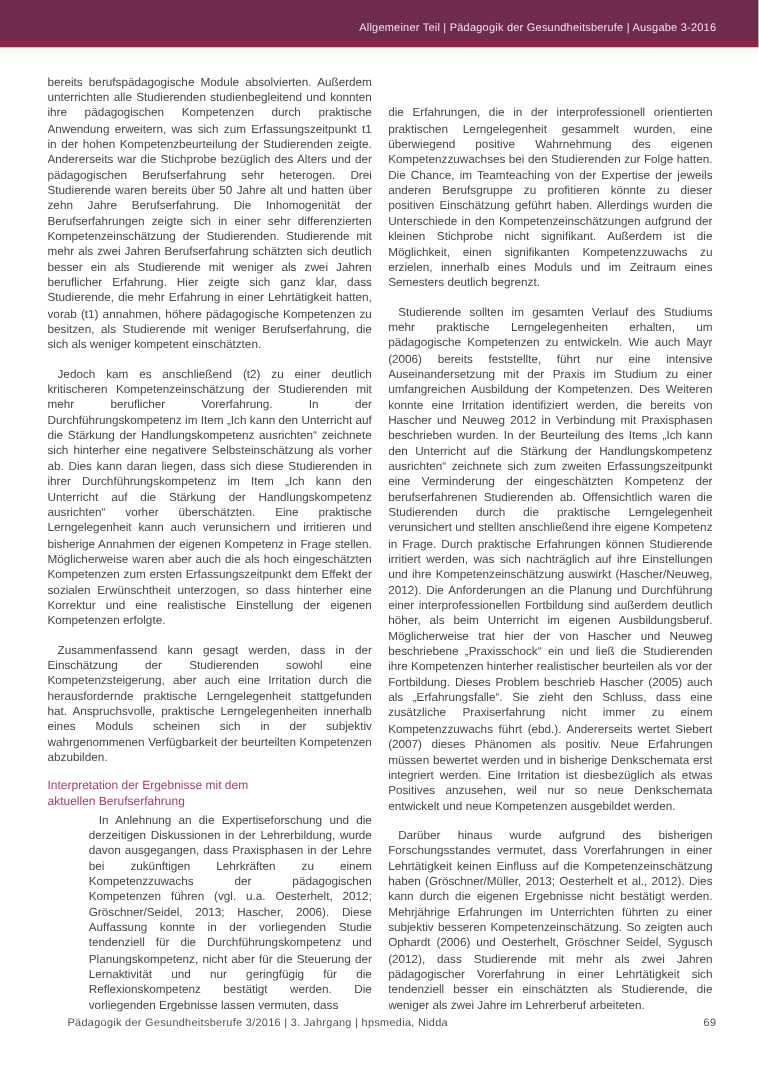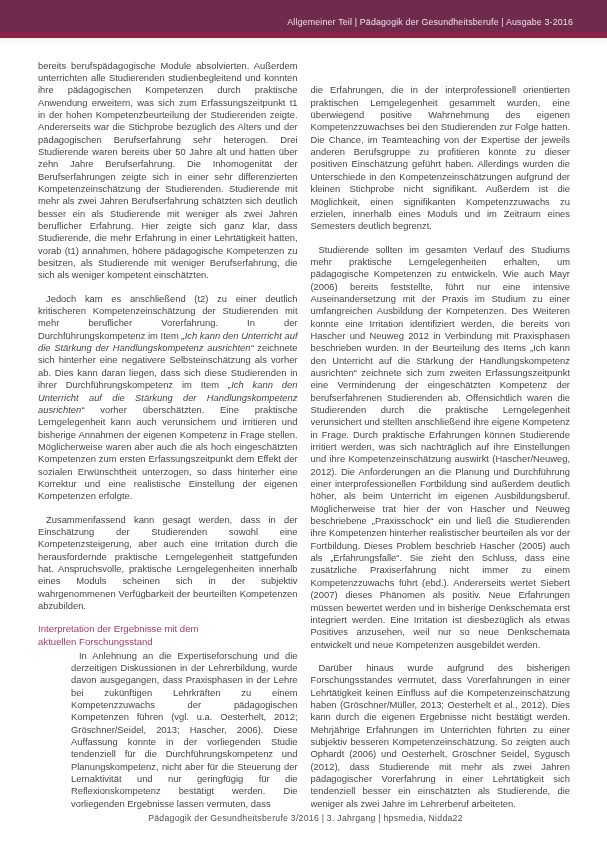--- a/index.html
+++ b/index.html
@@ -52,35 +52,35 @@
     font-size:9.4px;
     line-height:12.35px;
     color:var(--body);
     hyphens:auto;
     -webkit-hyphens:auto;
   }
   .para{margin:11px 0 0 0;}
   .para:first-child{margin-top:0;}
   .col-heading + .para{margin-top:0;margin-left:33px;}
   .indent{text-indent:8px;}
-  .italic{font-style:italic;}
+  .italic{}
   .col-heading{
     margin:11px 0 1px 0;
     font-size:9.6px;
     line-height:12.6px;
     font-weight:400;
     color:var(--heading);
     white-space:pre-line;
     text-align:left;
   }
   .footer{
     position:absolute;
-    left:38px;right:34px;top:813px;
+    left:54px;right:34px;top:813px;
     display:flex;
-    justify-content:center;
+    justify-content:space-between;
     align-items:baseline;
     font-size:8.7px;
     letter-spacing:0.03em;
     color:var(--footer);
   }
 </style>
 </head>
 <body>
 
 <div class="page">
@@ -90,28 +90,28 @@
   </header>
   <div class="topbar-stripe"></div>
   <div class="topbar-glow"></div>
 
   <main class="content">
     <section class="column">
         <p class="para"><span>sungszeitpunkt pädagogische Berufserfahrung hatten, im sechsten Semester studierten und im Verlauf des Studiums bereits berufspädagogische Module absolvierten. Außerdem unterrichten alle Studierenden studienbegleitend und konnten ihre pädagogischen Kompetenzen durch praktische Anwendung erweitern, was sich zum Erfassungszeitpunkt t1 in der hohen Kompetenzbeurteilung der Studierenden zeigte. Andererseits war die Stichprobe bezüglich des Alters und der pädagogischen Berufserfahrung sehr heterogen. Drei Studierende waren bereits über 50 Jahre alt und hatten über zehn Jahre Berufserfahrung. Die Inhomogenität der Berufserfahrungen zeigte sich in einer sehr differenzierten Kompetenzeinschätzung der Studierenden. Studierende mit mehr als zwei Jahren Berufserfahrung schätzten sich deutlich besser ein als Studierende mit weniger als zwei Jahren beruflicher Erfahrung. Hier zeigte sich ganz klar, dass Studierende, die mehr Erfahrung in einer Lehrtätigkeit hatten, vorab (t1) annahmen, höhere pädagogische Kompetenzen zu besitzen, als Studierende mit weniger Berufserfahrung, die sich als weniger kompetent einschätzten.</span></p>
         <p class="para indent"><span>Jedoch kam es anschließend (t2) zu einer deutlich kritischeren Kompetenzeinschätzung der Studierenden mit mehr beruflicher Vorerfahrung. In der Durchführungskompetenz im Item </span><span class="italic">„Ich kann den Unterricht auf die Stärkung der Handlungskompetenz ausrichten“</span><span> zeichnete sich hinterher eine negativere Selbsteinschätzung als vorher ab. Dies kann daran liegen, dass sich diese Studierenden in ihrer Durchführungskompetenz im Item </span><span class="italic">„Ich kann den Unterricht auf die Stärkung der Handlungskompetenz ausrichten“</span><span> vorher überschätzten. Eine praktische Lerngelegenheit kann auch verunsichern und irritieren und bisherige Annahmen der eigenen Kompetenz in Frage stellen. Möglicherweise waren aber auch die als hoch eingeschätzten Kompetenzen zum ersten Erfassungszeitpunkt dem Effekt der sozialen Erwünschtheit unterzogen, so dass hinterher eine Korrektur und eine realistische Einstellung der eigenen Kompetenzen erfolgte.</span></p>
         <p class="para indent"><span>Zusammenfassend kann gesagt werden, dass in der Einschätzung der Studierenden sowohl eine Kompetenzsteigerung, aber auch eine Irritation durch die herausfordernde praktische Lerngelegenheit stattgefunden hat. Anspruchsvolle, praktische Lerngelegenheiten innerhalb eines Moduls scheinen sich in der subjektiv wahrgenommenen Verfügbarkeit der beurteilten Kompetenzen abzubilden.</span></p>
         <h2 class="col-heading">Interpretation der Ergebnisse mit dem
-aktuellen Forschungsstand</h2>
+aktuellen Berufserfahrung</h2>
         <p class="para indent"><span>In Anlehnung an die Expertiseforschung und die derzeitigen Diskussionen in der Lehrerbildung, wurde davon ausgegangen, dass Praxisphasen in der Lehre bei zukünftigen Lehrkräften zu einem Kompetenzzuwachs der pädagogischen Kompetenzen führen (vgl. u.a. Oesterhelt, 2012; Gröschner/Seidel, 2013; Hascher, 2006). Diese Auffassung konnte in der vorliegenden Studie tendenziell für die Durchführungskompetenz und Planungskompetenz, nicht aber für die Steuerung der Lernaktivität und nur geringfügig für die Reflexionskompetenz bestätigt werden. Die vorliegenden Ergebnisse lassen vermuten, dass</span></p>
       </section>
     <section class="column">
         <p class="para"><span>die Erfahrungen, die in der interprofessionell orientierten praktischen Lerngelegenheit gesammelt wurden, eine überwiegend positive Wahrnehmung des eigenen Kompetenzzuwachses bei den Studierenden zur Folge hatten. Die Chance, im Teamteaching von der Expertise der jeweils anderen Berufsgruppe zu profitieren könnte zu dieser positiven Einschätzung geführt haben. Allerdings wurden die Unterschiede in den Kompetenzeinschätzungen aufgrund der kleinen Stichprobe nicht signifikant. Außerdem ist die Möglichkeit, einen signifikanten Kompetenzzuwachs zu erzielen, innerhalb eines Moduls und im Zeitraum eines Semesters deutlich begrenzt.</span></p>
         <p class="para indent"><span>Studierende sollten im gesamten Verlauf des Studiums mehr praktische Lerngelegenheiten erhalten, um pädagogische Kompetenzen zu entwickeln. Wie auch Mayr (2006) bereits feststellte, führt nur eine intensive Auseinandersetzung mit der Praxis im Studium zu einer umfangreichen Ausbildung der Kompetenzen. Des Weiteren konnte eine Irritation identifiziert werden, die bereits von Hascher und Neuweg 2012 in Verbindung mit Praxisphasen beschrieben wurden. In der Beurteilung des Items „Ich kann den Unterricht auf die Stärkung der Handlungskompetenz ausrichten“ zeichnete sich zum zweiten Erfassungszeitpunkt eine Verminderung der eingeschätzten Kompetenz der berufserfahrenen Studierenden ab. Offensichtlich waren die Studierenden durch die praktische Lerngelegenheit verunsichert und stellten anschließend ihre eigene Kompetenz in Frage. Durch praktische Erfahrungen können Studierende irritiert werden, was sich nachträglich auf ihre Einstellungen und ihre Kompetenzeinschätzung auswirkt (Hascher/Neuweg, 2012). Die Anforderungen an die Planung und Durchführung einer interprofessionellen Fortbildung sind außerdem deutlich höher, als beim Unterricht im eigenen Ausbildungsberuf. Möglicherweise trat hier der von Hascher und Neuweg beschriebene „Praxisschock“ ein und ließ die Studierenden ihre Kompetenzen hinterher realistischer beurteilen als vor der Fortbildung. Dieses Problem beschrieb Hascher (2005) auch als „Erfahrungsfalle“. Sie zieht den Schluss, dass eine zusätzliche Praxiserfahrung nicht immer zu einem Kompetenzzuwachs führt (ebd.). Andererseits wertet Siebert (2007) dieses Phänomen als positiv. Neue Erfahrungen müssen bewertet werden und in bisherige Denkschemata erst integriert werden. Eine Irritation ist diesbezüglich als etwas Positives anzusehen, weil nur so neue Denkschemata entwickelt und neue Kompetenzen ausgebildet werden.</span></p>
         <p class="para indent"><span>Darüber hinaus wurde aufgrund des bisherigen Forschungsstandes vermutet, dass Vorerfahrungen in einer Lehrtätigkeit keinen Einfluss auf die Kompetenzeinschätzung haben (Gröschner/Müller, 2013; Oesterhelt et al., 2012). Dies kann durch die eigenen Ergebnisse nicht bestätigt werden. Mehrjährige Erfahrungen im Unterrichten führten zu einer subjektiv besseren Kompetenzeinschätzung. So zeigten auch Ophardt (2006) und Oesterhelt, Gröschner Seidel, Sygusch (2012), dass Studierende mit mehr als zwei Jahren pädagogischer Vorerfahrung in einer Lehrtätigkeit sich tendenziell besser ein einschätzten als Studierende, die weniger als zwei Jahre im Lehrerberuf arbeiteten.</span></p>
       </section>
   </main>
 
   <footer class="footer">
     <span>Pädagogik der Gesundheitsberufe 3/2016   |   3. Jahrgang   |   hpsmedia, Nidda</span>
-    <span>22</span>
+    <span>69</span>
   </footer>
 
 </div>
 
 </body></html>

